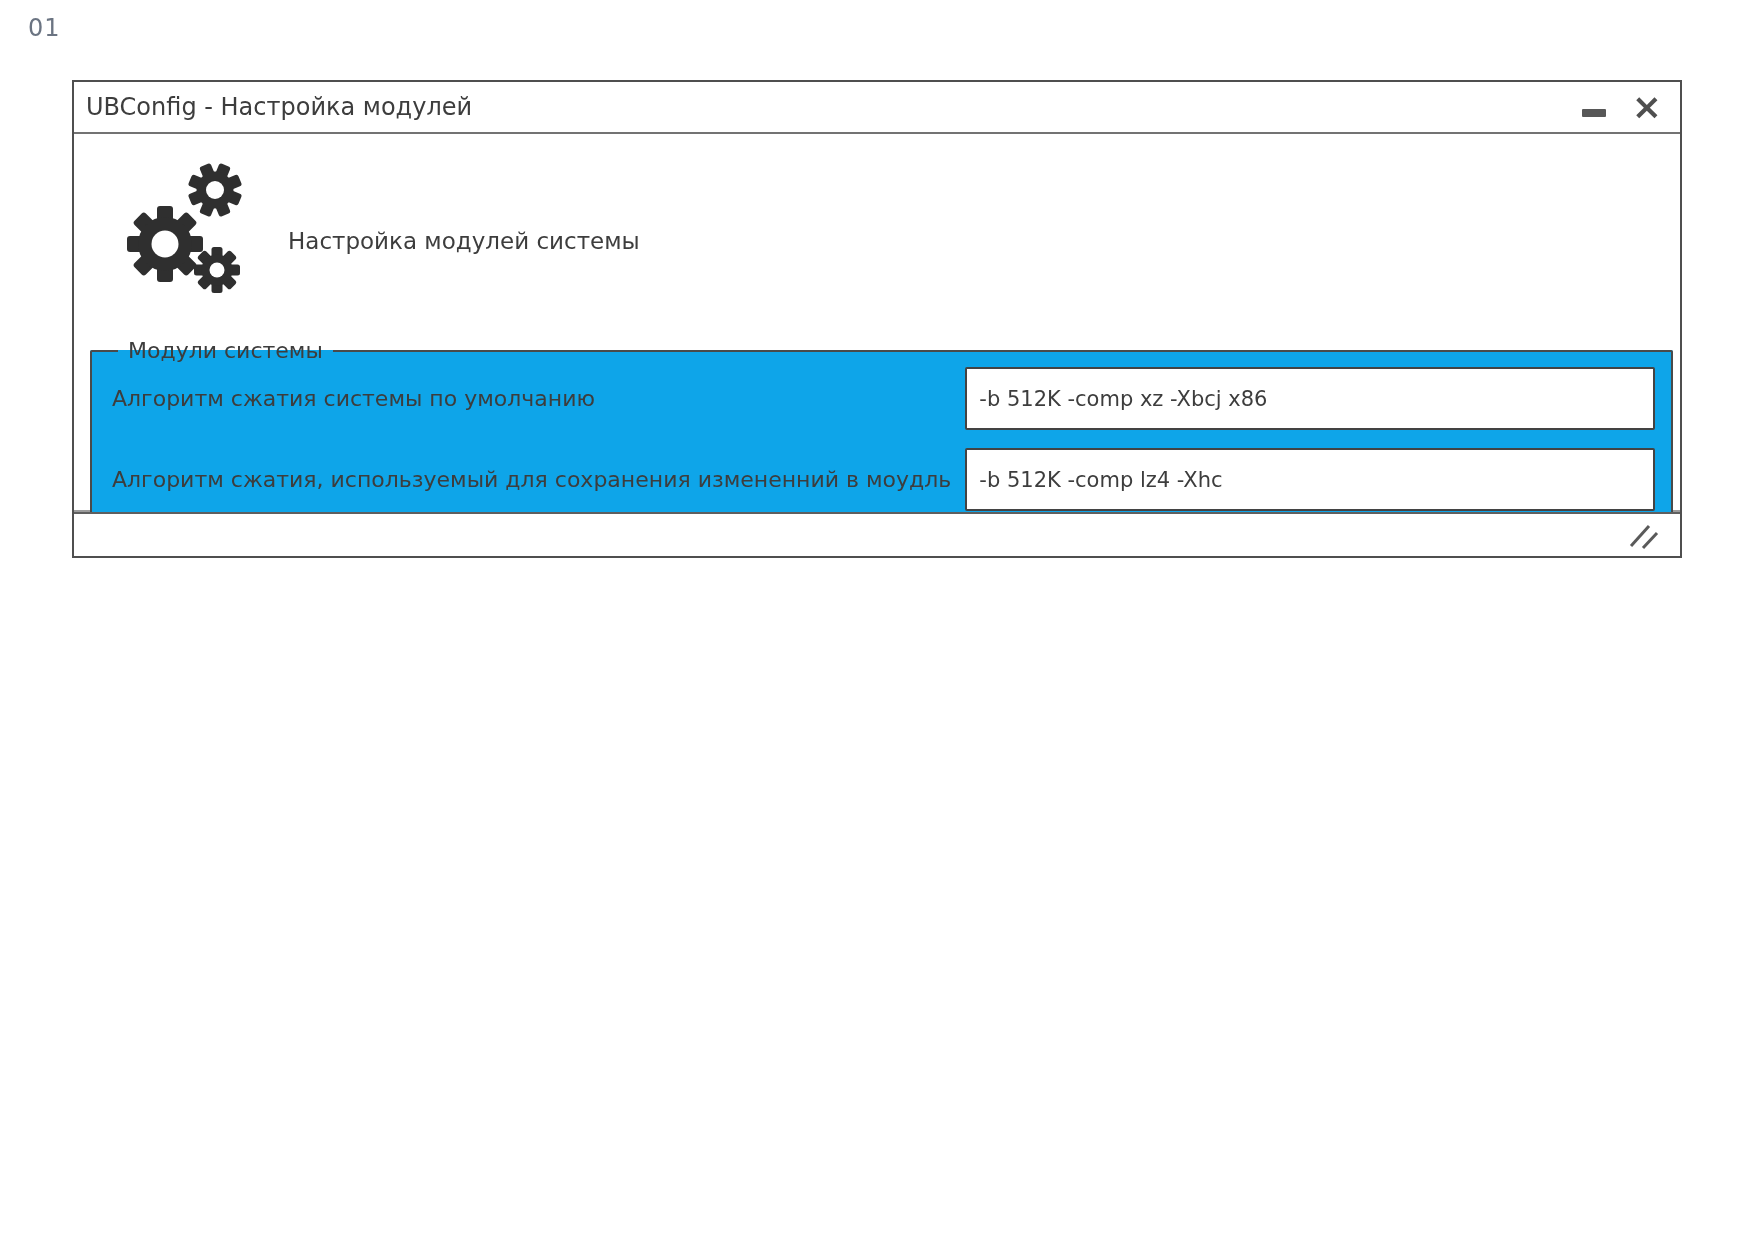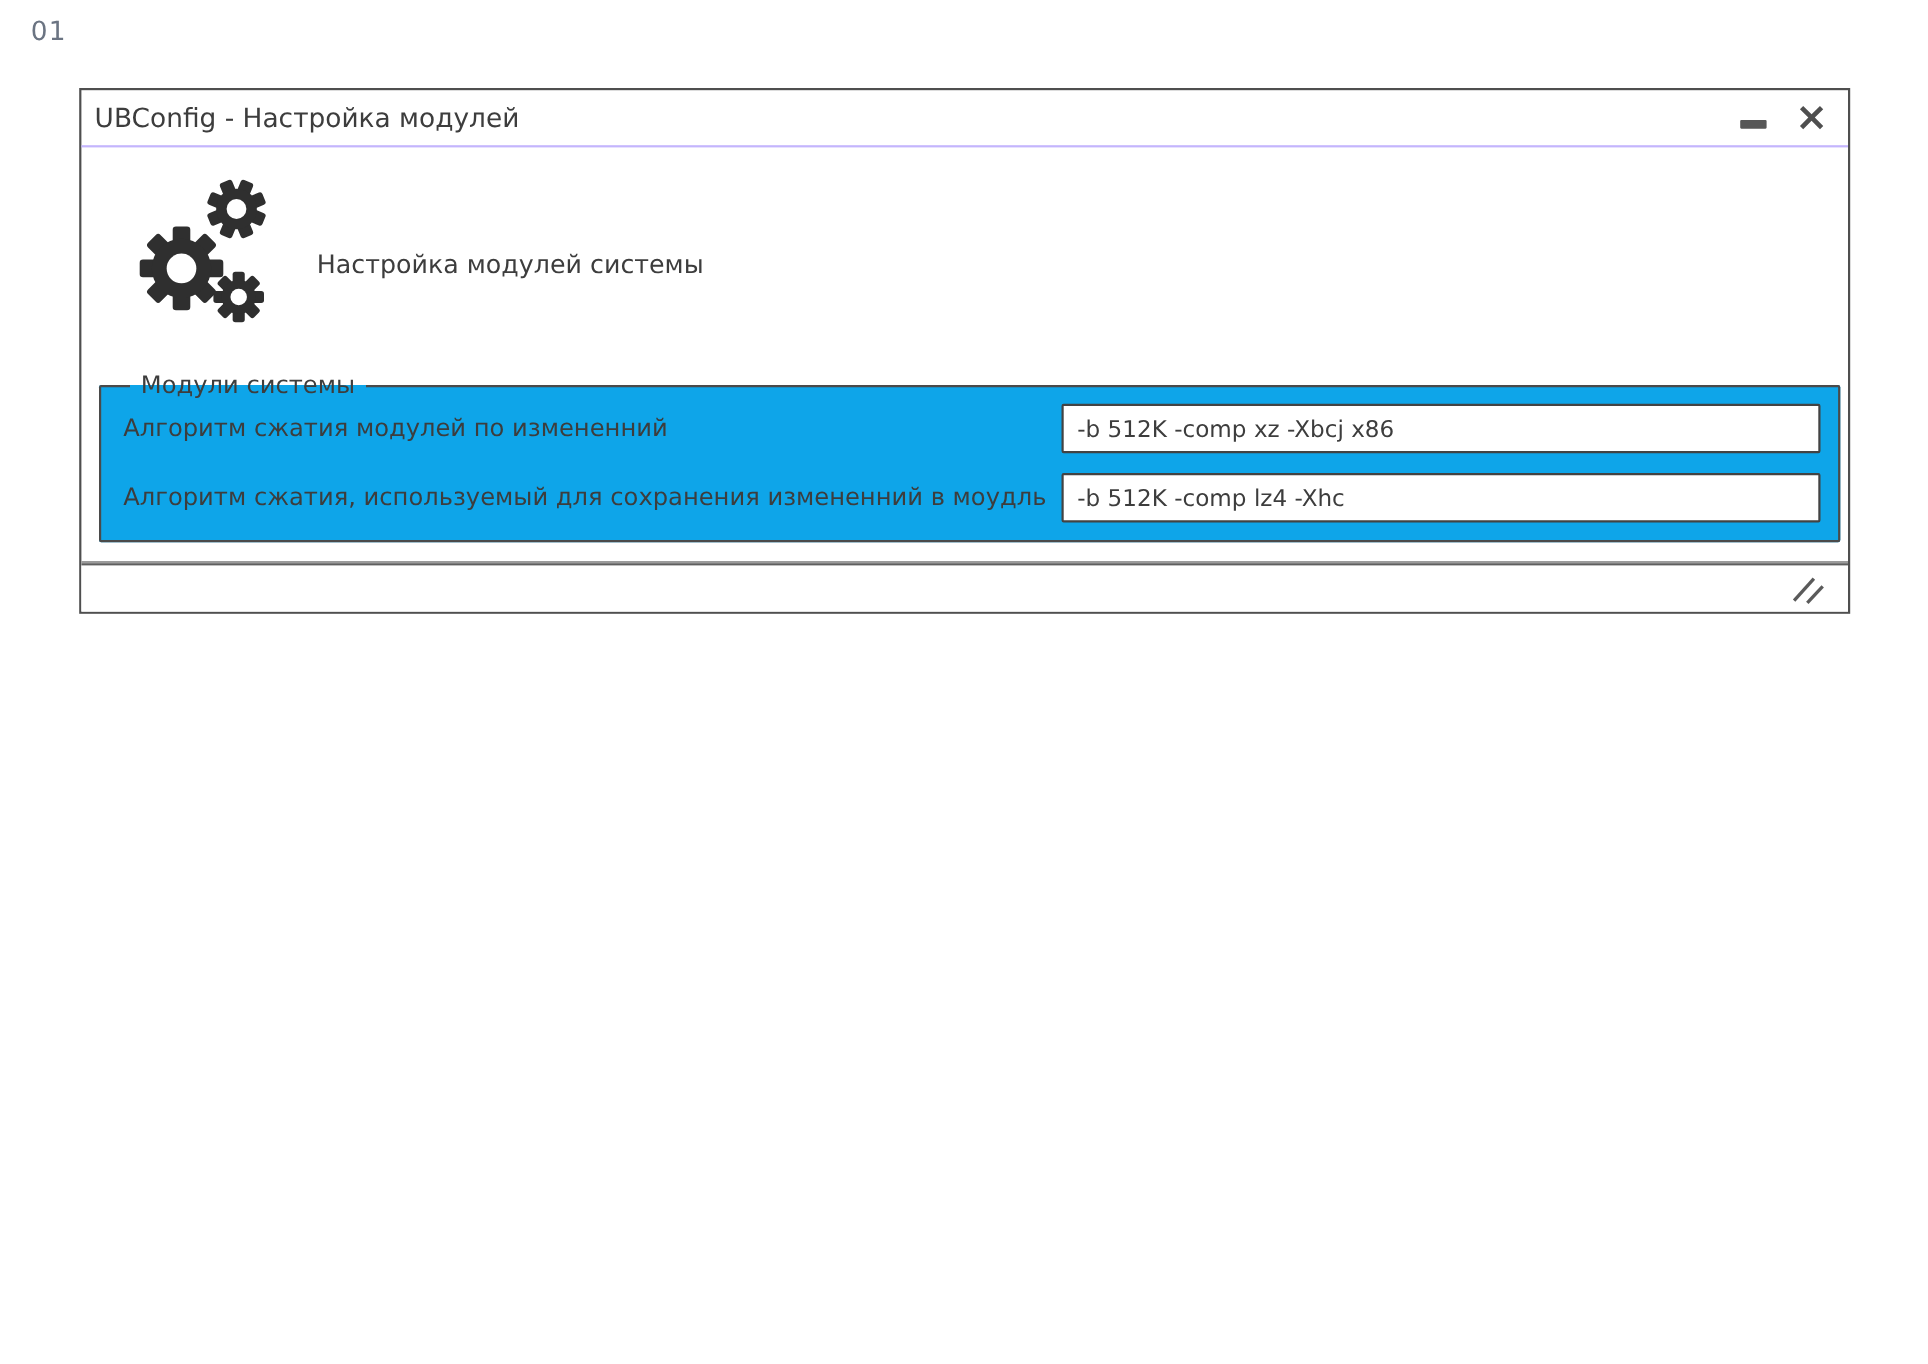--- a/index.html
+++ b/index.html
@@ -31,21 +31,21 @@
     width: 1610px;
     height: 478px;
     background: #ffffff;
     border: 2px solid #4f4f4f;
     display: flex;
     flex-direction: column;
   }
 
   .titlebar {
     flex: 0 0 52px;
-    border-bottom: 2px solid #c4b5fd;
+    border-bottom: 2px solid #737373;
     display: flex;
     align-items: center;
     padding: 0 18px 0 12px;
   }
   .titlebar-title {
     font-size: 24px;
     color: #3d3d3d;
     white-space: nowrap;
   }
   .titlebar-controls {
@@ -123,21 +123,21 @@
   .field-row + .field-row { margin-top: 18px; }
   .field-label {
     font-size: 22px;
     color: #3d3d3d;
     white-space: nowrap;
     padding-right: 14px;
   }
   .field-input {
     flex: 0 0 auto;
     width: 690px;
-    height: 45px;
+    height: 63px;
     border: 2px solid #434343;
     border-radius: 2px;
     background: #ffffff;
     font-family: "DejaVu Sans", "Liberation Sans", sans-serif;
     font-size: 21px;
     color: #3d3d3d;
     padding: 0 12px;
     outline: none;
   }
 
@@ -214,21 +214,21 @@
         </g>
       </svg>
     </div>
 
     <div class="heading">Настройка модулей системы</div>
 
     <fieldset class="groupbox">
       <legend>Модули системы</legend>
 
       <div class="field-row">
-        <span class="field-label">Алгоритм сжатия модулей по измененний</span>
+        <span class="field-label">Алгоритм сжатия системы по умолчанию</span>
         <input class="field-input" type="text" value="-b 512K -comp xz -Xbcj x86" style="">
       </div>
 
       <div class="field-row">
         <span class="field-label">Алгоритм сжатия, используемый для сохранения измененний в моудль</span>
         <input class="field-input" type="text" value="-b 512K -comp lz4 -Xhc" style="">
       </div>
     </fieldset>
 
   </div>

